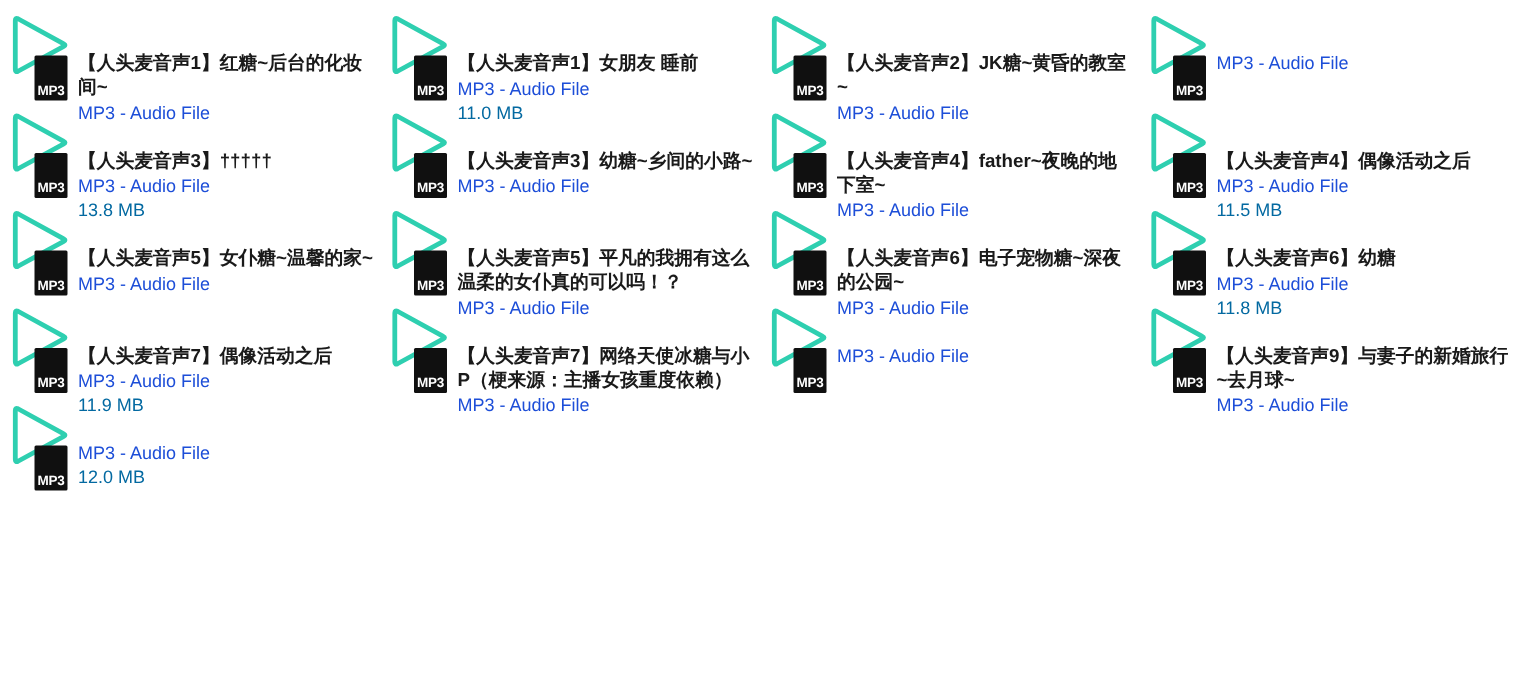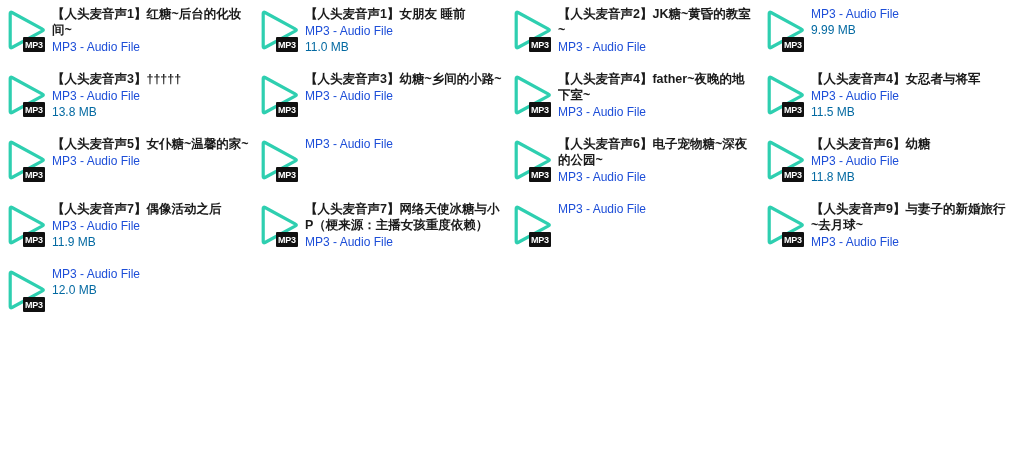--- a/index.html
+++ b/index.html
@@ -49,31 +49,32 @@
     position: absolute;
     left: 21px;
     top: 33px;
     background: #101010;
     color: #ffffff;
     font-family: "Liberation Sans", "DejaVu Sans", sans-serif;
     font-size: 9px;
     font-weight: bold;
     line-height: 11px;
     letter-spacing: -0.2px;
-    padding: 3px 2px 1px 2px;
+    padding: 18px 2px 1px 2px;
     border-radius: 1px;
     white-space: nowrap;
   }
 
   .text-wrap {
     flex: 1 1 auto;
     padding-top: 4px;
     min-width: 0;
     overflow: hidden;
     height: 56px;
+    margin-top: 28px;
   }
 
   .title {
     font-size: 12.5px;
     line-height: 16px;
     color: #1a1a1a;
     font-weight: bold;
     word-break: break-word;
     margin: 0 0 1px 0;
     max-height: 32px;
@@ -190,20 +191,21 @@
       </div>
     </div>
     <div class="file-item" style="left: 255px; top: 132px;">
       <div class="icon-wrap">
         <svg class="play-icon" viewBox="0 0 46 46">
           <path d="M8 5.5 L38.5 22.2 Q40.2 23 38.5 23.9 L8 40.5 Q6.2 41.4 6.2 39.4 L6.2 6.6 Q6.2 4.6 8 5.5 Z" fill="none" stroke="#2ecfb0" stroke-width="3.2" stroke-linejoin="round" stroke-linecap="round"></path>
         </svg>
         <span class="mp3-badge">MP3</span>
       </div>
       <div class="text-wrap">
+        <div class="title">【人头麦音声5】平凡的我拥有这么温柔的女仆真的可以吗！？</div>
         <div class="meta">MP3 - Audio File</div>
       </div>
     </div>
     <div class="file-item" style="left: 255px; top: 197px;">
       <div class="icon-wrap">
         <svg class="play-icon" viewBox="0 0 46 46">
           <path d="M8 5.5 L38.5 22.2 Q40.2 23 38.5 23.9 L8 40.5 Q6.2 41.4 6.2 39.4 L6.2 6.6 Q6.2 4.6 8 5.5 Z" fill="none" stroke="#2ecfb0" stroke-width="3.2" stroke-linejoin="round" stroke-linecap="round"></path>
         </svg>
         <span class="mp3-badge">MP3</span>
       </div>
@@ -261,32 +263,31 @@
     </div>
     <div class="file-item" style="left: 761px; top: 2px;">
       <div class="icon-wrap">
         <svg class="play-icon" viewBox="0 0 46 46">
           <path d="M8 5.5 L38.5 22.2 Q40.2 23 38.5 23.9 L8 40.5 Q6.2 41.4 6.2 39.4 L6.2 6.6 Q6.2 4.6 8 5.5 Z" fill="none" stroke="#2ecfb0" stroke-width="3.2" stroke-linejoin="round" stroke-linecap="round"></path>
         </svg>
         <span class="mp3-badge">MP3</span>
       </div>
       <div class="text-wrap">
         <div class="meta">MP3 - Audio File</div>
-        <div class="size">9.99 MB</div>
       </div>
     </div>
     <div class="file-item" style="left: 761px; top: 67px;">
       <div class="icon-wrap">
         <svg class="play-icon" viewBox="0 0 46 46">
           <path d="M8 5.5 L38.5 22.2 Q40.2 23 38.5 23.9 L8 40.5 Q6.2 41.4 6.2 39.4 L6.2 6.6 Q6.2 4.6 8 5.5 Z" fill="none" stroke="#2ecfb0" stroke-width="3.2" stroke-linejoin="round" stroke-linecap="round"></path>
         </svg>
         <span class="mp3-badge">MP3</span>
       </div>
       <div class="text-wrap">
-        <div class="title">【人头麦音声4】女忍者与将军</div>
+        <div class="title">【人头麦音声4】偶像活动之后</div>
         <div class="meta">MP3 - Audio File</div>
         <div class="size">11.5 MB</div>
       </div>
     </div>
     <div class="file-item" style="left: 761px; top: 132px;">
       <div class="icon-wrap">
         <svg class="play-icon" viewBox="0 0 46 46">
           <path d="M8 5.5 L38.5 22.2 Q40.2 23 38.5 23.9 L8 40.5 Q6.2 41.4 6.2 39.4 L6.2 6.6 Q6.2 4.6 8 5.5 Z" fill="none" stroke="#2ecfb0" stroke-width="3.2" stroke-linejoin="round" stroke-linecap="round"></path>
         </svg>
         <span class="mp3-badge">MP3</span>

